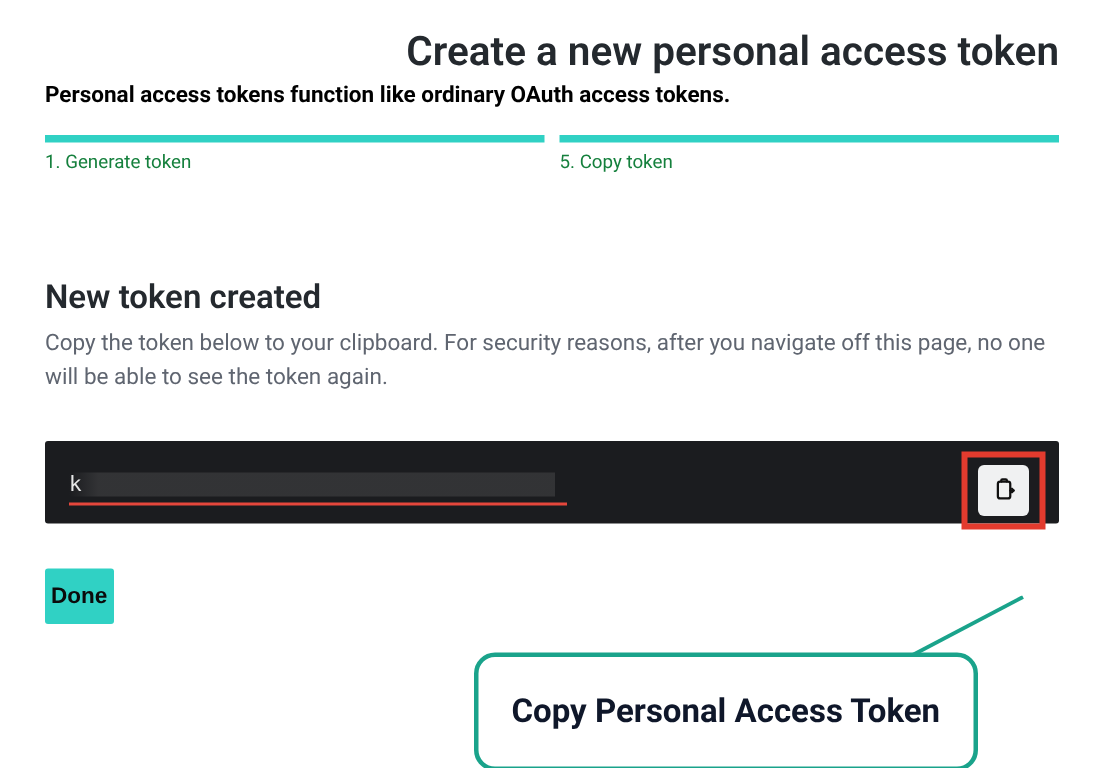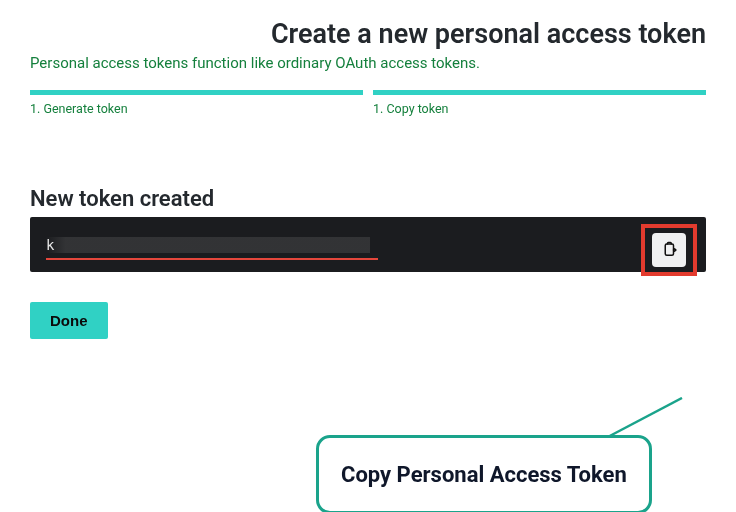--- a/index.html
+++ b/index.html
@@ -15,22 +15,23 @@
     }
     .container { padding: 18px 30px 0 30px; }
     .page-title {
       font-size: 27px;
       font-weight: 650;
       margin: 0 0 4px 0;
       text-align: right;
     }
     .page-sub {
       font-size: 15px;
-      color: #15803d;
+      color: #000000;
       margin: 4px 0 18px 0;
+      font-weight: bold;
     }
     .steps { display: flex; gap: 10px; }
     .step { flex: 1; }
     .step-bar {
       height: 5px;
       background: #30d1c4;
     }
     .step-label {
       font-size: 12.5px;
       color: #15803d;
@@ -104,21 +105,21 @@
     }
     .copy-btn svg { display: block; }
 
     .done-btn {
       margin-top: 30px;
       background: #30d1c4;
       border: none;
       color: #0b0b0b;
       font-weight: 600;
       font-size: 15px;
-      padding: 10px 20px;
+      padding: 10px 4px;
       border-radius: 2px;
       cursor: pointer;
     }
 
     .callout-line {
       position: absolute;
       left: 602px;
       top: 397px;
       width: 82px;
       height: 44px;
@@ -145,26 +146,27 @@
   <h1 class="page-title">Create a new personal access token</h1>
   <div class="page-sub">Personal access tokens function like ordinary OAuth access tokens.</div>
 
   <div class="steps">
     <div class="step">
       <div class="step-bar"></div>
       <div class="step-label">1. Generate token</div>
     </div>
     <div class="step">
       <div class="step-bar"></div>
-      <div class="step-label">1. Copy token</div>
+      <div class="step-label">5. Copy token</div>
     </div>
   </div>
 
   <div class="section">
     <h2 class="section-title">New token created</h2>
+    <p class="section-sub">Copy the token below to your clipboard. For security reasons, after you navigate off this page, no one will be able to see the token again.</p>
 
     <div class="token-box">
       <div class="token-left">
         <span class="token-value">k</span>
         <div class="token-underline"></div>
       </div>
       <div class="copy-highlight">
         <button class="copy-btn">
           <span>
             <svg width="18" height="18" viewBox="0 0 24 24" fill="none" stroke="#111" stroke-width="2" stroke-linecap="round" stroke-linejoin="round">

